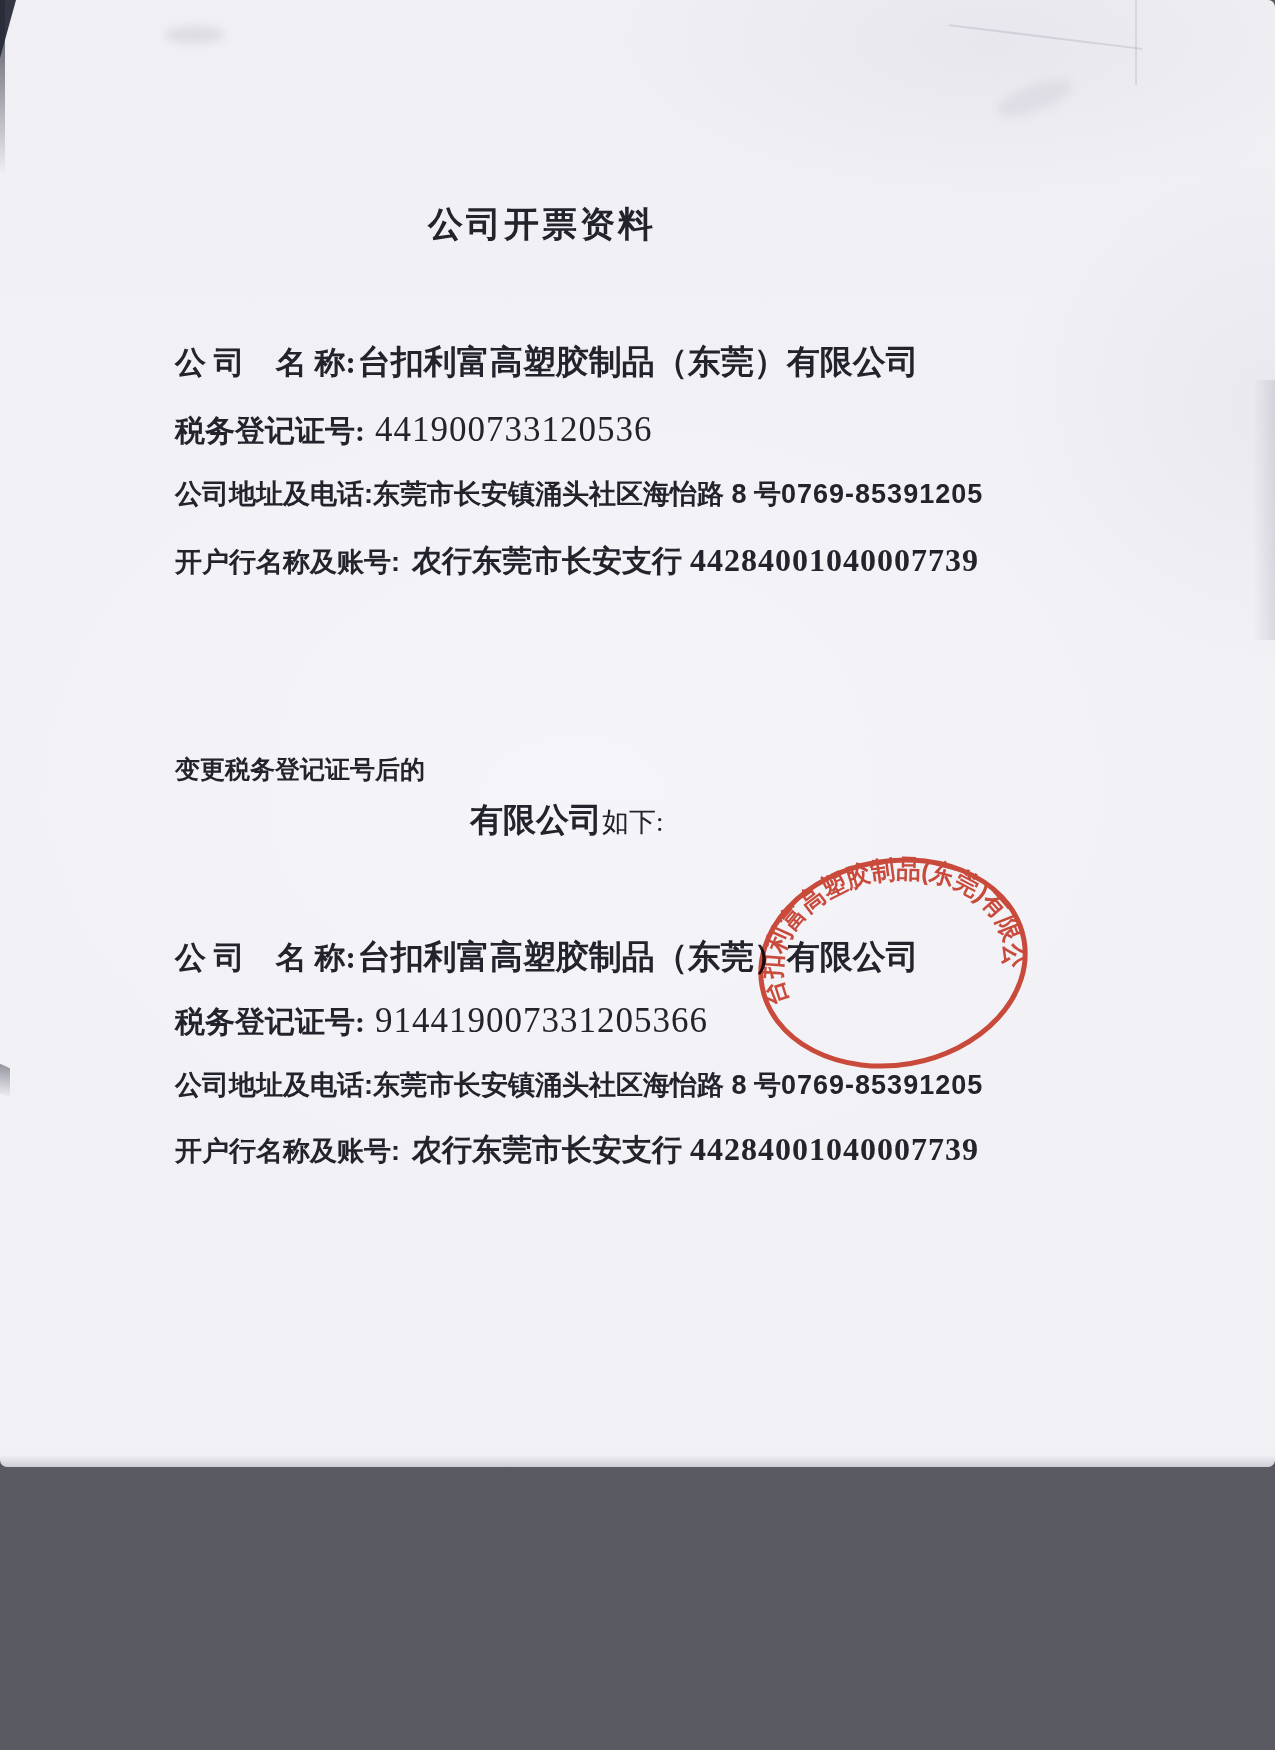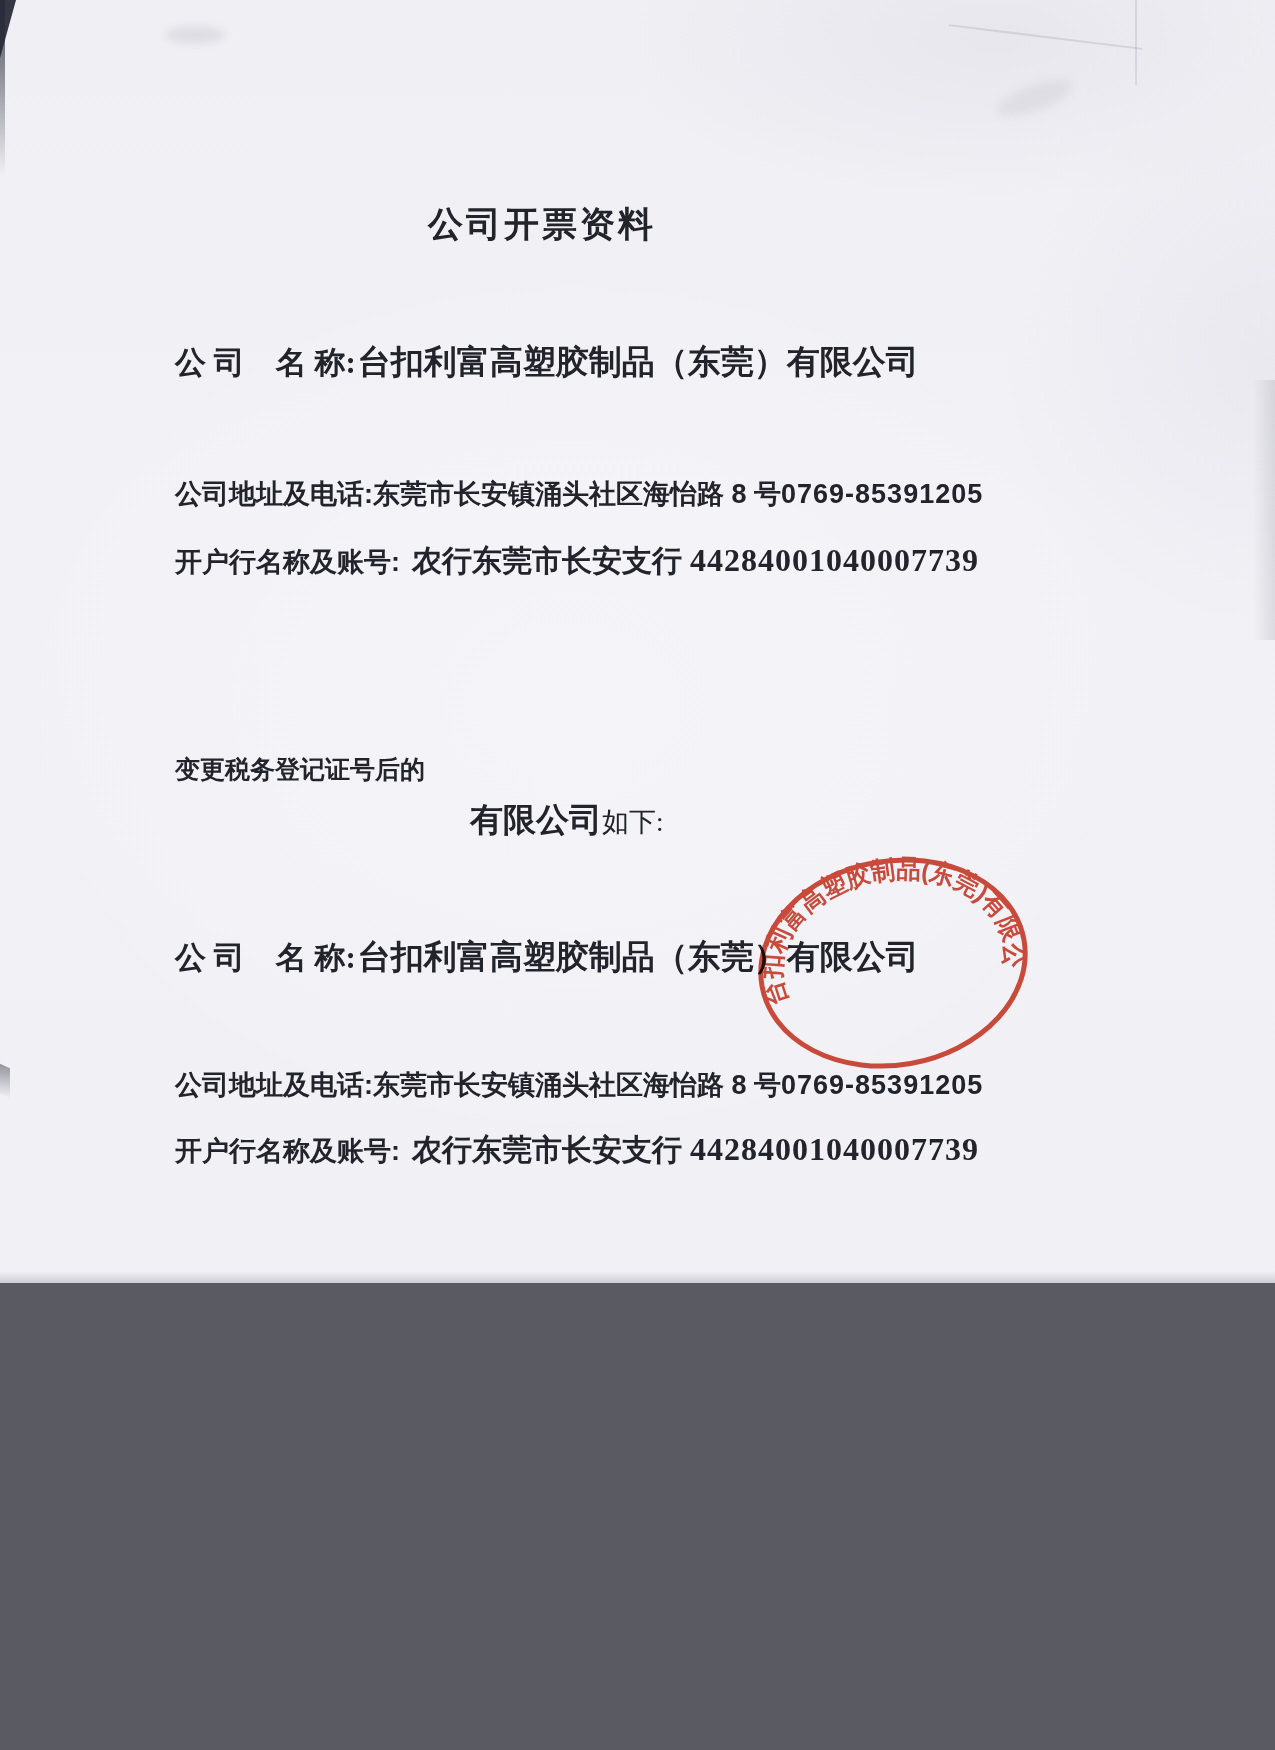--- a/index.html
+++ b/index.html
@@ -3,26 +3,27 @@
 <meta charset="utf-8">
 <style>
   html,body{margin:0;padding:0;}
   body{
     width:1275px;height:1750px;
     background:#5a5a63;
     font-family:"Liberation Serif","DejaVu Serif",serif;
     position:relative;overflow:hidden;
   }
   .paper{
-    position:absolute;left:0;top:0;width:1275px;height:1283px;
+    position:absolute;left:0;top:0;width:1275px;height:1467px;
     background:
       radial-gradient(ellipse 620px 260px at 78% 3%, rgba(120,120,140,.07), transparent 62%),
       radial-gradient(ellipse 420px 420px at 100% 28%, rgba(105,105,128,.06), transparent 65%),
       radial-gradient(ellipse 900px 700px at 45% 55%, rgba(255,255,255,.25), transparent 70%),
       linear-gradient(180deg, #f0eff4 0%, #f2f1f6 40%, #f1f0f5 100%);
+    border-radius: 7px;
   }
   .line{position:absolute;white-space:nowrap;color:#23232c;line-height:1;}
   .serif{font-family:"Liberation Serif","DejaVu Serif",serif;}
 
   .doc-title{left:428px;top:207px;font-size:35px;font-weight:700;letter-spacing:3px;}
 
   .name-label{font-size:31px;font-weight:700;}
   .name-value{font-family:"Liberation Sans","DejaVu Sans",sans-serif;font-size:33px;font-weight:700;margin-left:2px;text-align:center;}
 
   .tax-label{font-size:30px;font-weight:600;}
@@ -69,39 +70,45 @@
 <body>
 
 <div class="paper">
 
   <div class="line doc-title serif">公司开票资料</div>
 
   <div class="line" style="left:175px;top:345px;">
     <span class="serif name-label">公 司　名 称:</span><span class="name-value">台扣利富高塑胶制品（东莞）有限公司</span>
   </div>
 
+  <div class="line" style="left:175px;top:412px;">
+    <span class="serif tax-label">税务登记证号:</span><span class="tax-value">441900733120536</span>
+  </div>
 
   <div class="line addr-line" style="left:175px;top:481px;">
     <span>公司地址及电话:</span><span>东莞市长安镇涌头社区海怡路 8 号</span><span class="addr-phone">0769-85391205</span>
   </div>
 
   <div class="line" style="left:175px;top:544px;">
     <span class="bank-label">开户行名称及账号:</span><span class="bank-name">农行东莞市长安支行</span><span class="bank-acct">44284001040007739</span>
   </div>
 
   <div class="line change-note">变更税务登记证号后的</div>
 
   <div class="line subtitle">
     <span class="big">有限公司</span><span class="small serif">如下:</span>
   </div>
 
   <div class="line" style="left:175px;top:940px;">
     <span class="serif name-label">公 司　名 称:</span><span class="name-value">台扣利富高塑胶制品（东莞）有限公司</span>
   </div>
 
+  <div class="line" style="left:175px;top:1003px;">
+    <span class="serif tax-label">税务登记证号:</span><span class="tax-value">914419007331205366</span>
+  </div>
 
   <div class="line addr-line" style="left:175px;top:1072px;">
     <span>公司地址及电话:</span><span>东莞市长安镇涌头社区海怡路 8 号</span><span class="addr-phone">0769-85391205</span>
   </div>
 
   <div class="line" style="left:175px;top:1133px;">
     <span class="bank-label">开户行名称及账号:</span><span class="bank-name">农行东莞市长安支行</span><span class="bank-acct">44284001040007739</span>
   </div>
 
   <svg class="stamp" viewBox="0 0 330 300">

